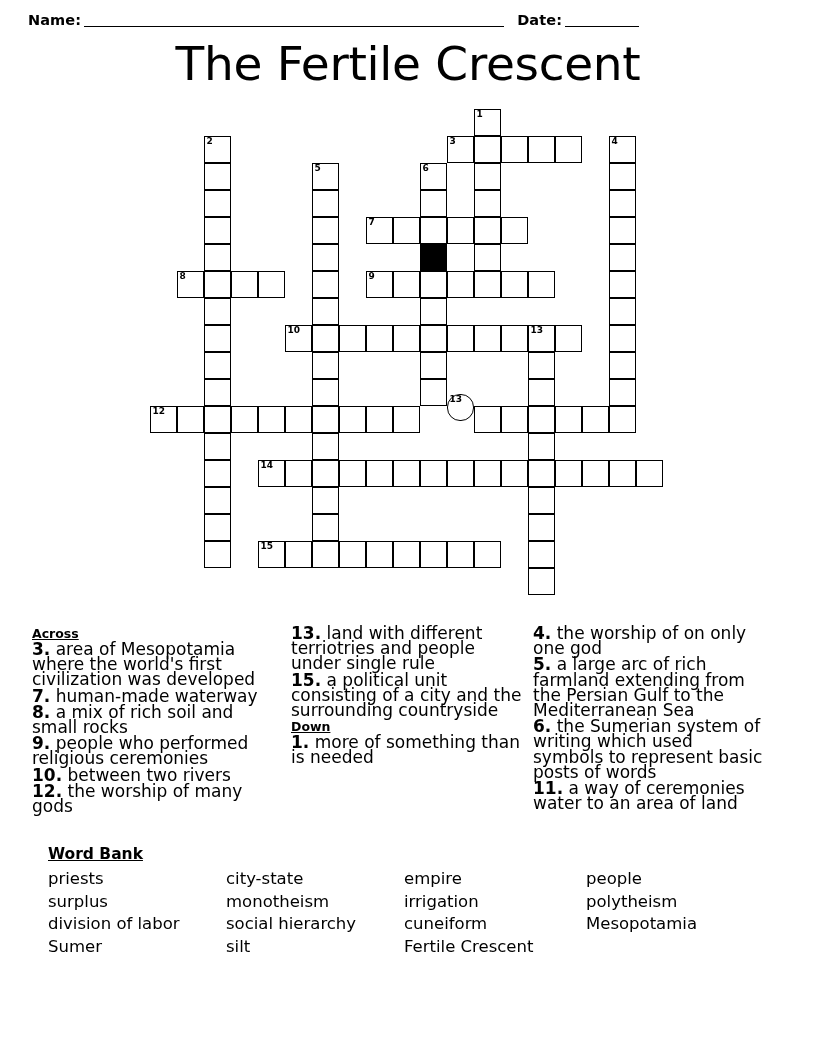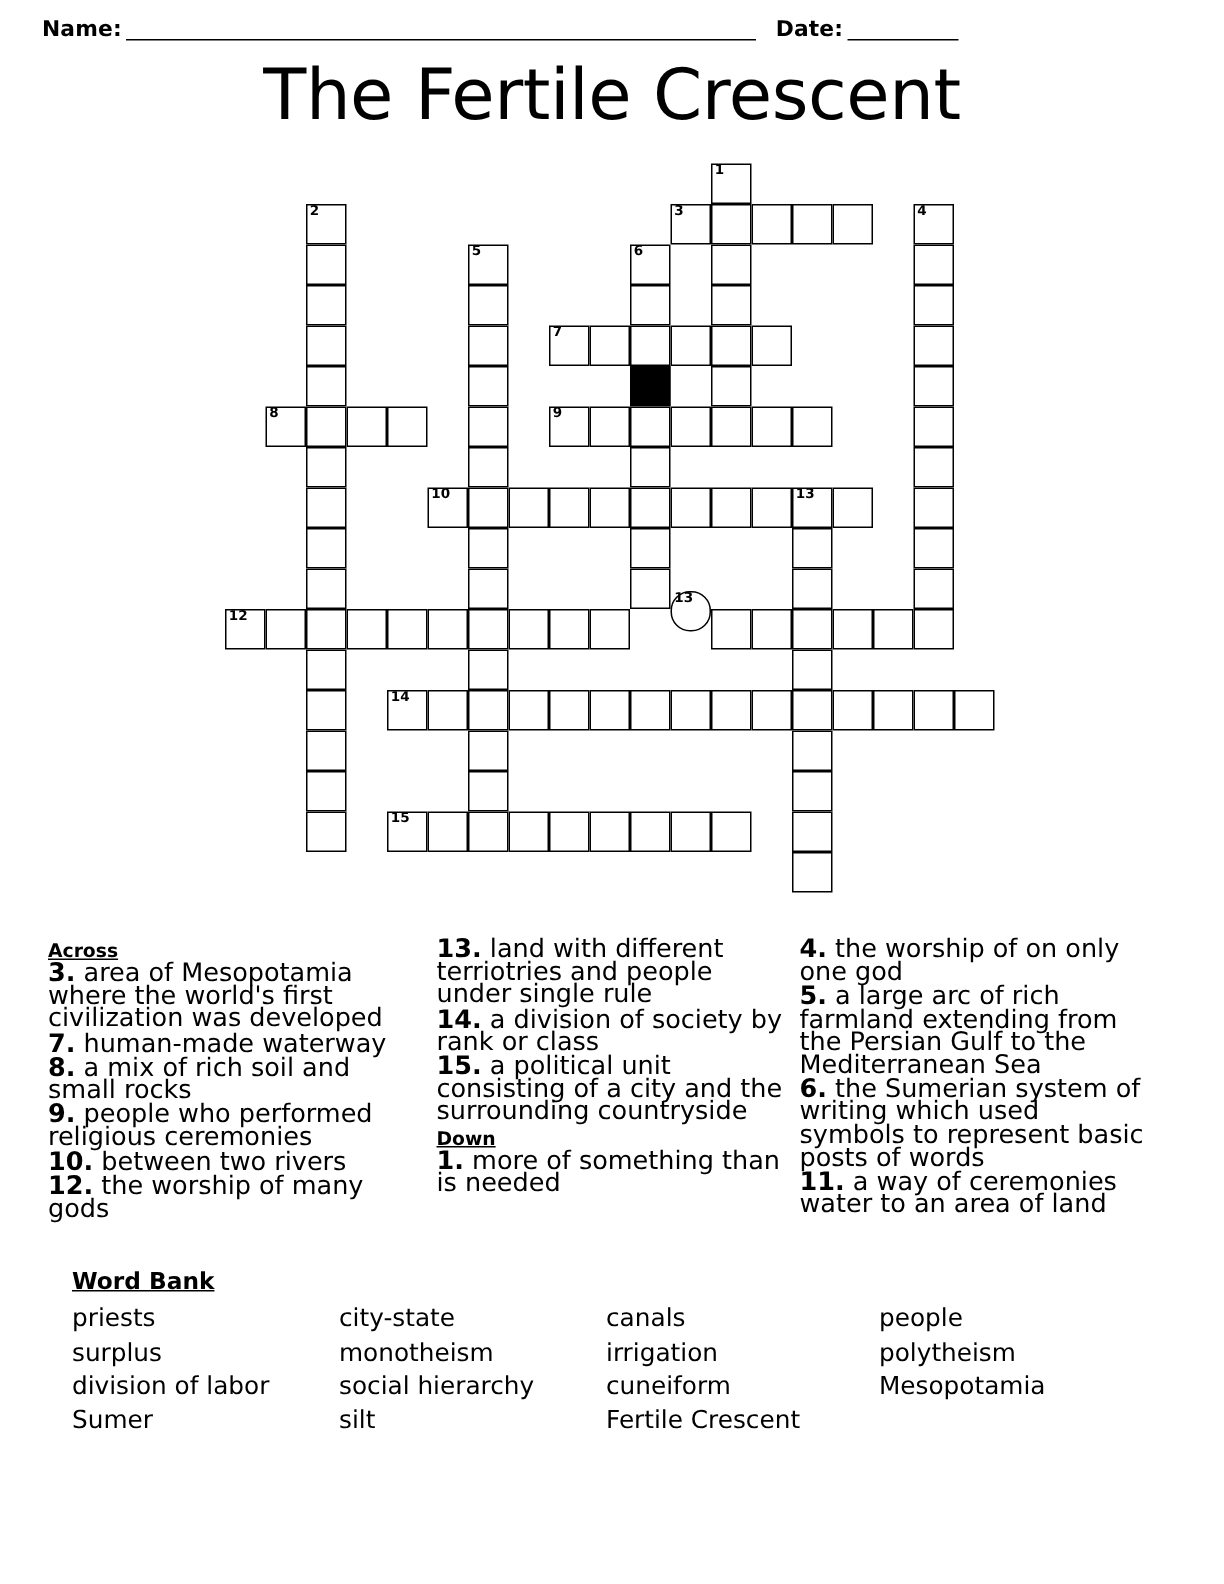--- a/index.html
+++ b/index.html
@@ -260,39 +260,38 @@
         <div class="sect">Across</div>
         <div class="clue"><b>3.</b><span> area of Mesopotamia where the world's first civilization was developed</span></div>
         <div class="clue"><b>7.</b><span> human-made waterway</span></div>
         <div class="clue"><b>8.</b><span> a mix of rich soil and small rocks</span></div>
         <div class="clue"><b>9.</b><span> people who performed religious ceremonies</span></div>
         <div class="clue"><b>10.</b><span> between two rivers</span></div>
         <div class="clue"><b>12.</b><span> the worship of many gods</span></div>
       </div>
     <div class="ccol c2" id="clue-col-2">
         <div class="clue"><b>13.</b><span> land with different terriotries and people under single rule</span></div>
-        <div class="clue"><b>14.</b><span> a division of society by rank or class</span></div>
         <div class="clue"><b>15.</b><span> a political unit consisting of a city and the surrounding countryside</span></div>
         <div class="sect">Down</div>
         <div class="clue"><b>1.</b><span> more of something than is needed</span></div>
       </div>
     <div class="ccol c3" id="clue-col-3">
         <div class="clue"><b>4.</b><span> the worship of on only one god</span></div>
         <div class="clue"><b>5.</b><span> a large arc of rich farmland extending from the Persian Gulf to the Mediterranean Sea</span></div>
         <div class="clue"><b>6.</b><span> the Sumerian system of writing which used symbols to represent basic posts of words</span></div>
         <div class="clue"><b>11.</b><span> a way of ceremonies water to an area of land</span></div>
       </div>
   </div>
 
   <div class="wbwrap">
     <div class="wbtitle">Word Bank</div>
     <div class="wbgrid" id="wordbank-grid">
         <div class="wbitem">priests</div>
         <div class="wbitem">city-state</div>
-        <div class="wbitem">canals</div>
+        <div class="wbitem">empire</div>
         <div class="wbitem">people</div>
         <div class="wbitem">surplus</div>
         <div class="wbitem">monotheism</div>
         <div class="wbitem">irrigation</div>
         <div class="wbitem">polytheism</div>
         <div class="wbitem">division of labor</div>
         <div class="wbitem">social hierarchy</div>
         <div class="wbitem">cuneiform</div>
         <div class="wbitem">Mesopotamia</div>
         <div class="wbitem">Sumer</div>

